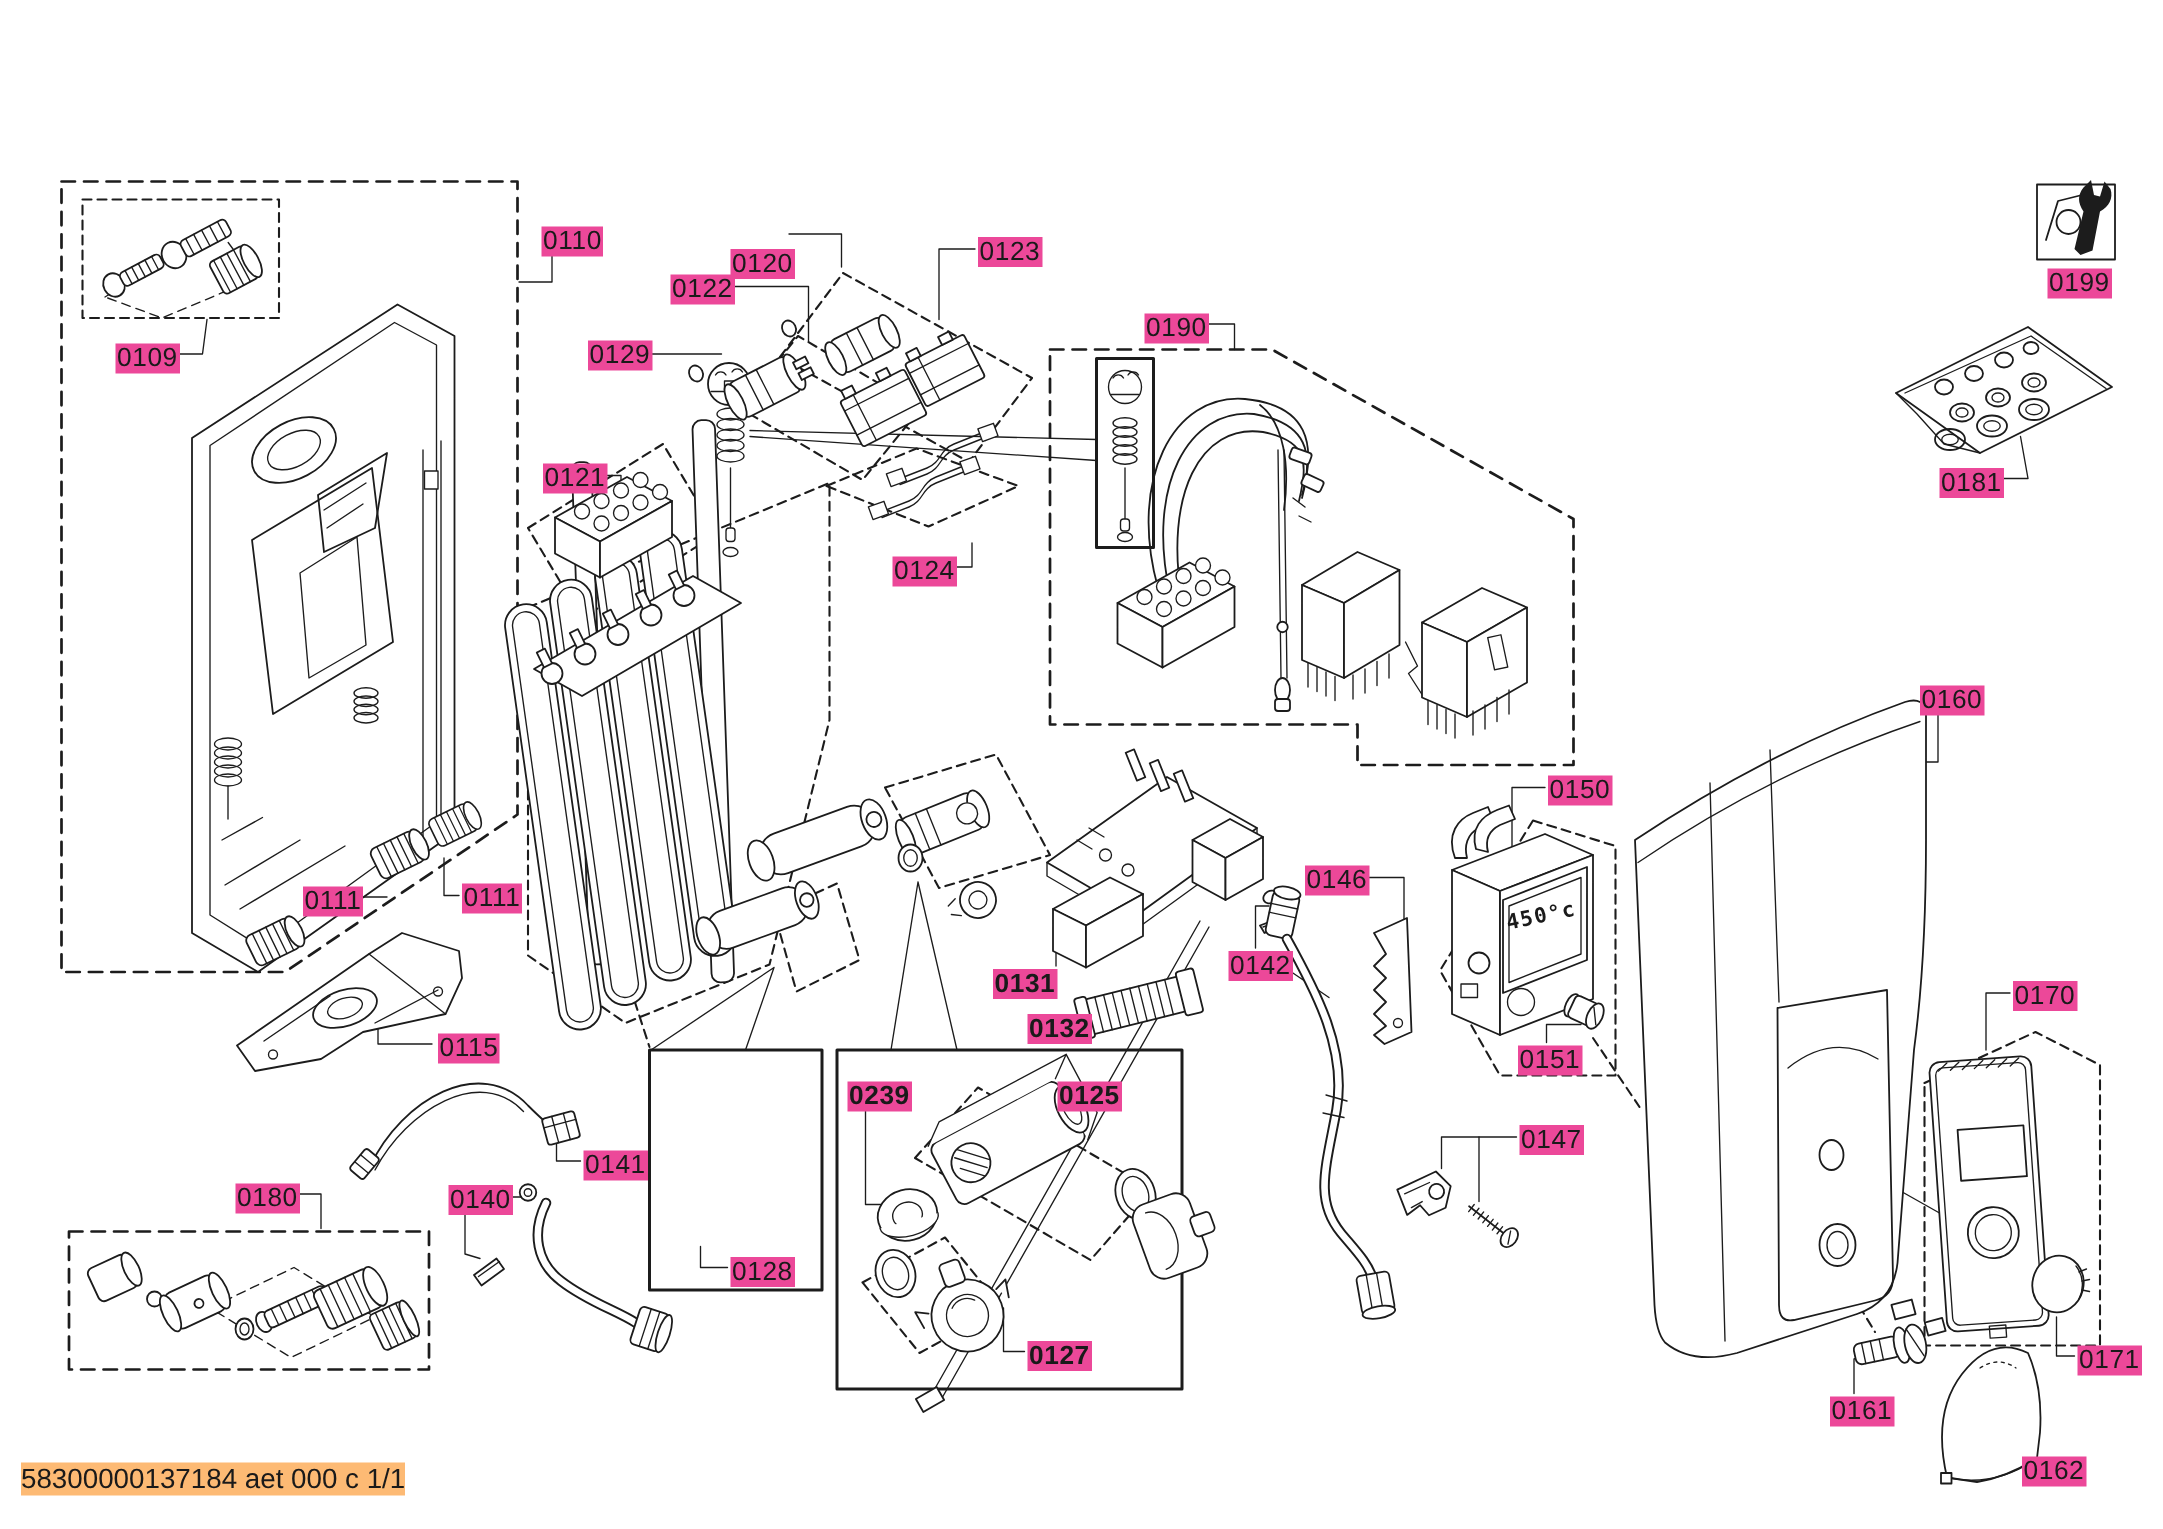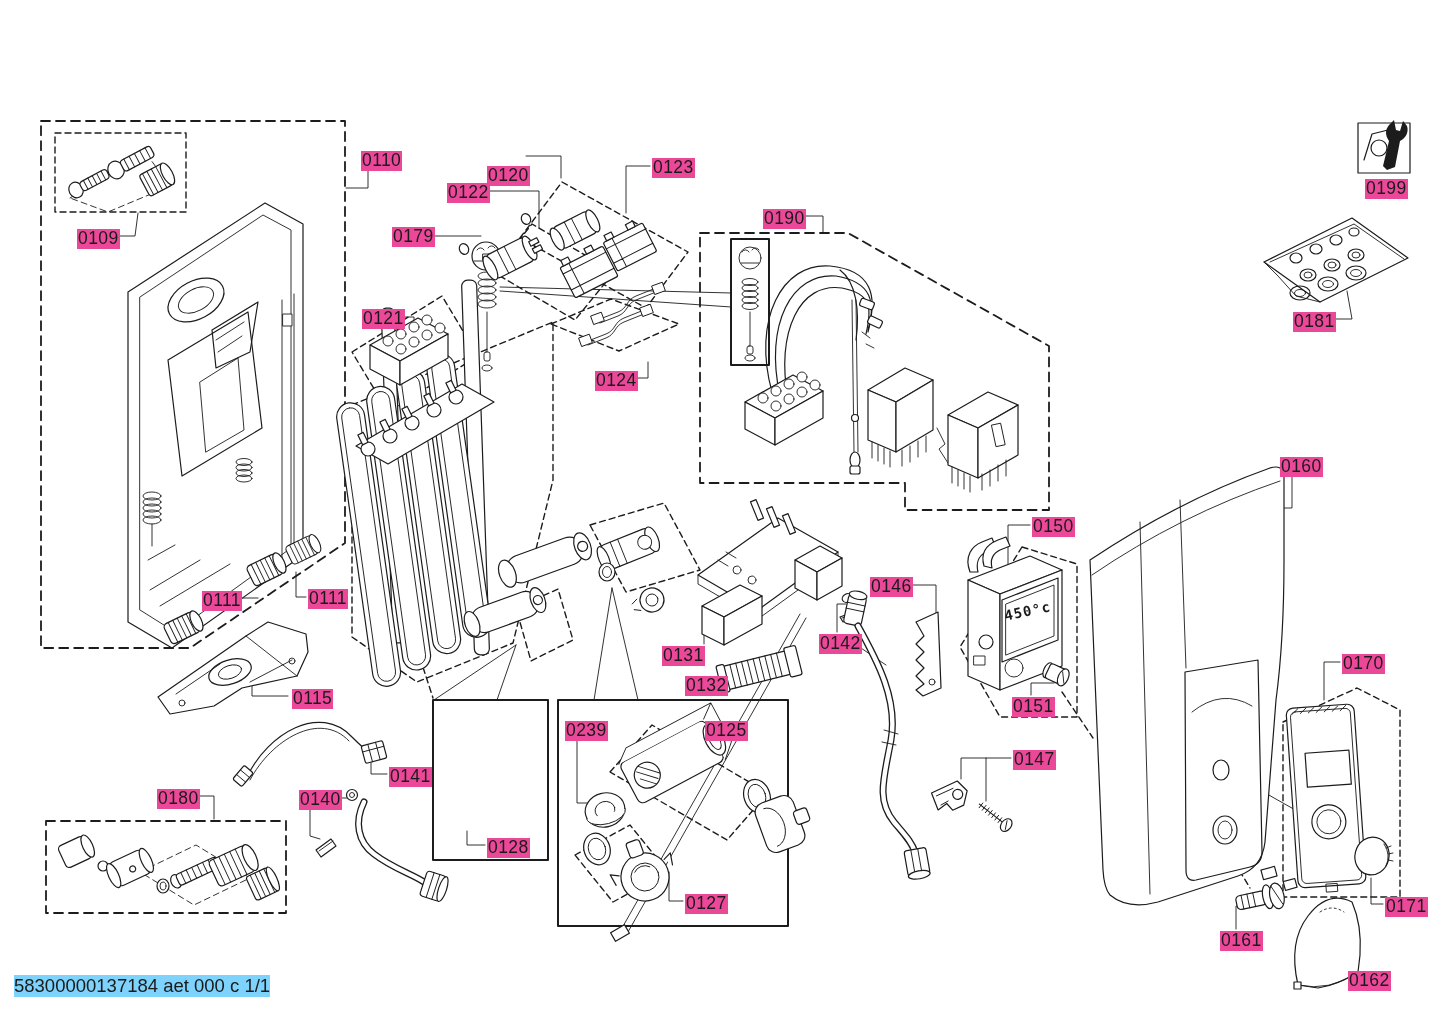--- a/index.html
+++ b/index.html
@@ -1,21 +1,21 @@
 <!DOCTYPE html>
 <html><head>
 <meta charset="utf-8">
 <style>
   html,body{margin:0;padding:0;background:#ffffff;}
   .canvas{position:relative;width:1442px;height:1019px;background:#ffffff;overflow:hidden;
           font-family:"Liberation Sans",sans-serif;color:#1a1a1a;}
   .art{position:absolute;left:0;top:0;}
   .callout{position:absolute;font-size:17.5px;letter-spacing:.4px;white-space:nowrap;background:#ec4899;line-height:1;padding:1px 1px;}
-  .callout.bold{font-weight:normal;text-align:center;}
-  .footer{position:absolute;left:14px;top:975px;font-size:18.5px;background:#7dd3fc;}
+  .callout.bold{font-weight:bold;text-align:center;}
+  .footer{position:absolute;left:14px;top:975px;font-size:18.5px;background:#fdba74;}
   .lcd{position:absolute;left:1004px;top:603px;font-size:14px;font-weight:bold;
        font-family:"DejaVu Sans Mono",monospace;transform:rotate(-12deg);letter-spacing:1px;}
   
   .ln{stroke:#1c1c1c;fill:none;stroke-width:1.2;stroke-linejoin:round;stroke-linecap:round;}
   .fw{fill:#ffffff;}
   .fb{fill:#1c1c1c;stroke:none;}
   .d7{stroke-dasharray:9,6;stroke-width:1.8;}
   .d5{stroke-dasharray:6,4;stroke-width:1.4;}
   .thin{stroke-width:.9;}
   .t2{stroke-width:2;}
@@ -642,21 +642,21 @@
 <span class="callout" style="left:292px;top:689px">0115</span>
 <span class="callout" style="left:487px;top:166px">0120</span>
 <span class="callout" style="left:362px;top:309px">0121</span>
 <span class="callout" style="left:447px;top:183px">0122</span>
 <span class="callout" style="left:652px;top:158px">0123</span>
 <span class="callout" style="left:595px;top:371px">0124</span>
 <span class="callout bold" style="left:705px;top:721px">0125</span>
 <span class="callout bold" style="left:565px;top:721px">0239</span>
 <span class="callout bold" style="left:685px;top:894px">0127</span>
 <span class="callout" style="left:487px;top:838px">0128</span>
-<span class="callout" style="left:392px;top:227px">0179</span>
+<span class="callout" style="left:392px;top:227px">0129</span>
 <span class="callout" style="left:763px;top:209px">0190</span>
 <span class="callout bold" style="left:662px;top:646px">0131</span>
 <span class="callout bold" style="left:685px;top:676px">0132</span>
 <span class="callout" style="left:299px;top:790px">0140</span>
 <span class="callout" style="left:389px;top:767px">0141</span>
 <span class="callout" style="left:819px;top:634px">0142</span>
 <span class="callout" style="left:870px;top:577px">0146</span>
 <span class="callout" style="left:1013px;top:750px">0147</span>
 <span class="callout" style="left:1032px;top:517px">0150</span>
 <span class="callout" style="left:1012px;top:697px">0151</span>

